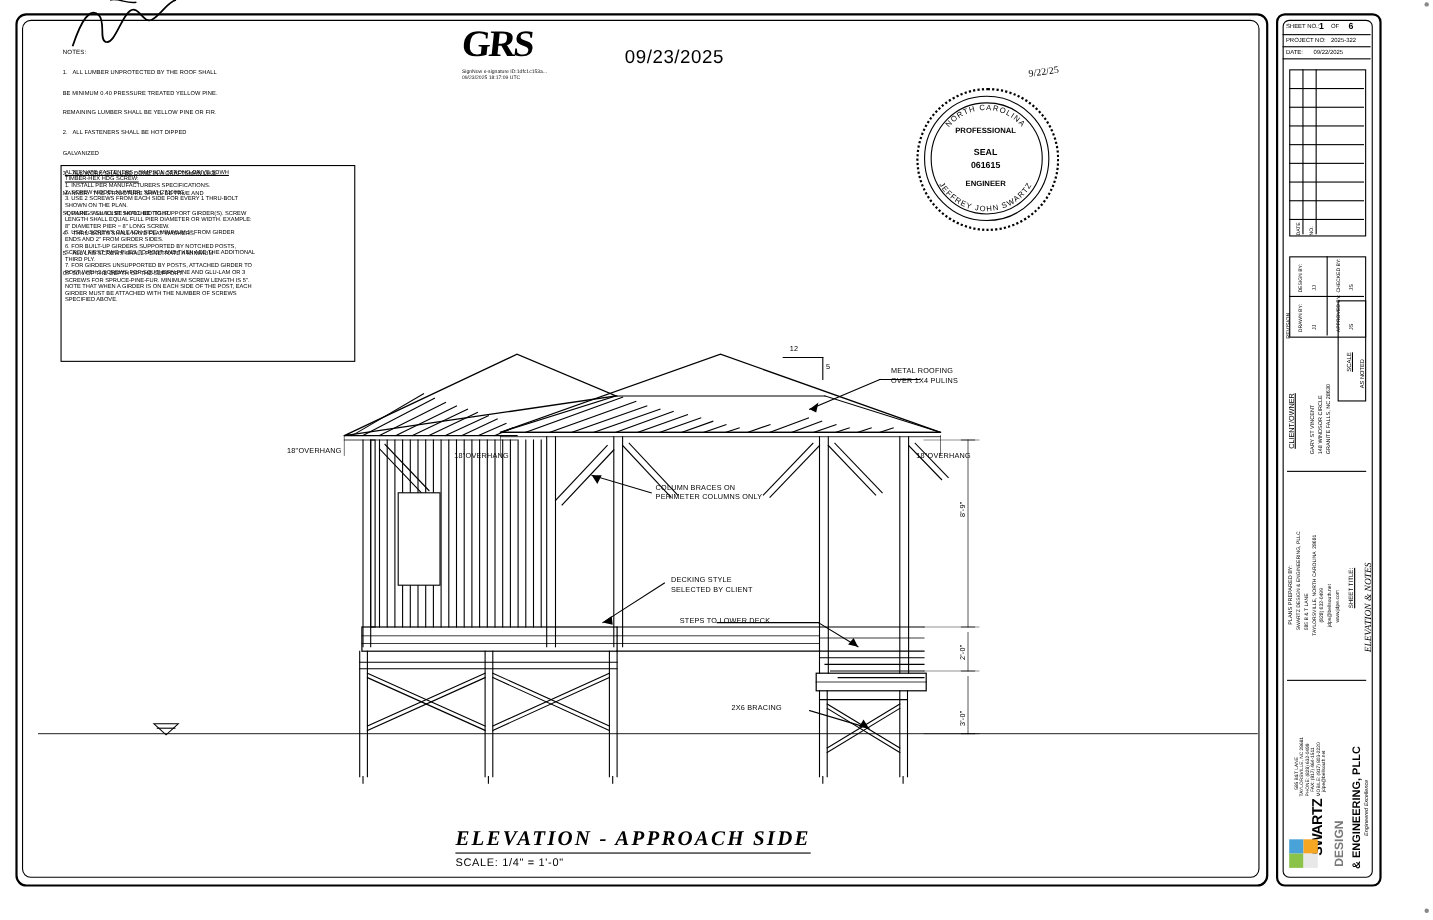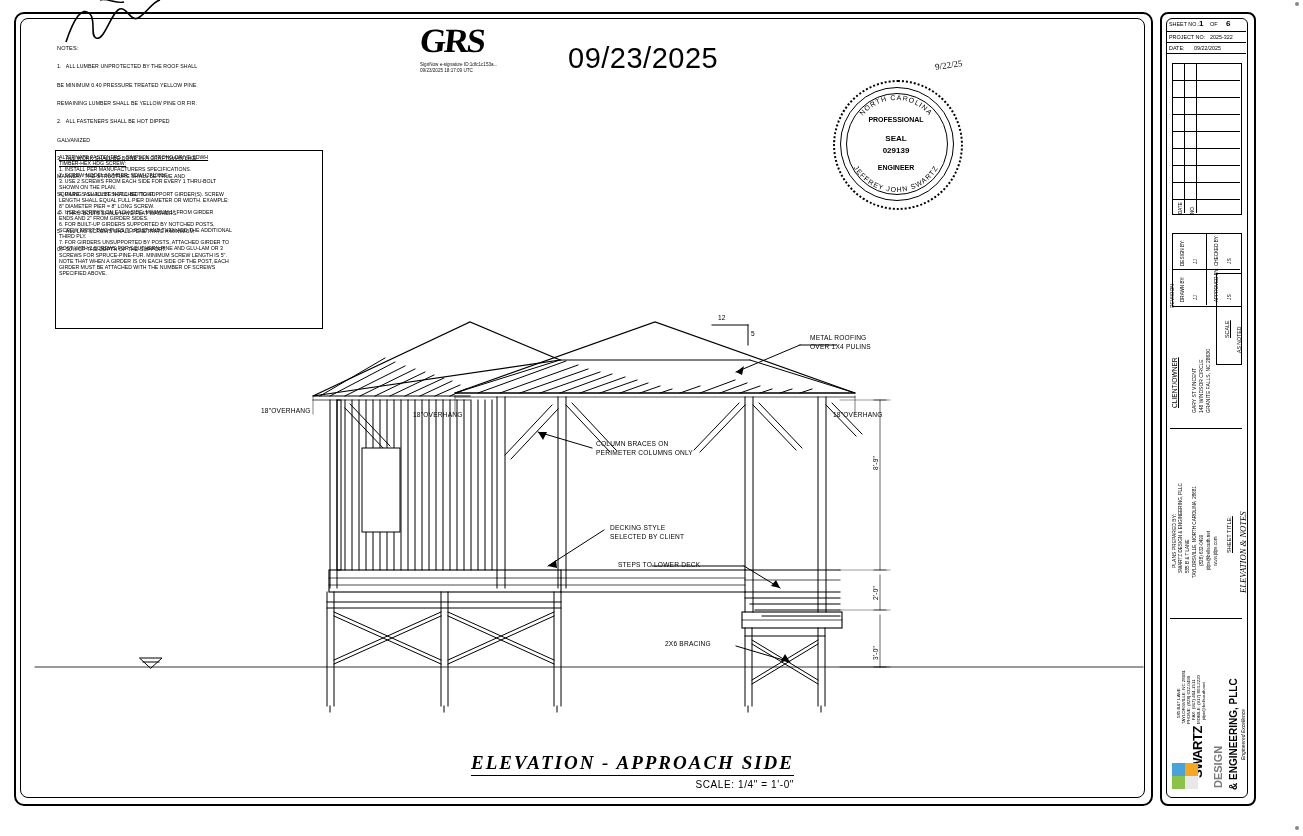--- a/index.html
+++ b/index.html
@@ -20,37 +20,37 @@
   #notes-block{left:57px;top:33px;width:205px;font-size:5.2px;line-height:6.1px;letter-spacing:.1px;}
   #notes-block .hdr{font-size:5.6px;}
   #alt-block{position:absolute;left:55px;top:150px;width:266px;height:177px;border:1px solid #000;}
   #alt-block .inner{position:absolute;left:3px;top:3px;width:258px;font-size:5.2px;line-height:6.1px;}
   .u{text-decoration:underline;}
 
   
   #sig{position:absolute;left:420px;top:22px;width:200px;}
   #sig .name{font-family:"Liberation Serif",serif;font-size:34px;font-weight:bold;letter-spacing:-2px;transform:skewX(-6deg);}
   #sig .meta{font-size:4.6px;line-height:5.6px;margin-top:2px;color:#111;}
-  #date-txt{left:568px;top:42px;font-size:29px;letter-spacing:.5px;font-family:"Liberation Sans",sans-serif;}
+  #date-txt{left:568px;top:42px;font-size:17px;letter-spacing:.5px;font-family:"Liberation Sans",sans-serif;}
 
   
   #seal{position:absolute;left:833px;top:80px;width:126px;height:126px;}
   .seal-ring{position:absolute;left:0;top:0;width:126px;height:126px;border-radius:50%;border:2px dotted #000;}
   .seal-ring2{position:absolute;left:7px;top:7px;width:112px;height:112px;border-radius:50%;border:1px solid #000;}
   .seal-ring3{position:absolute;left:13px;top:13px;width:100px;height:100px;border-radius:50%;border:1px solid #000;}
   .seal-c{position:absolute;left:0;width:126px;text-align:center;font-size:7px;font-weight:bold;}
   .seal-arc{position:absolute;left:0;top:0;width:126px;height:126px;}
   .seal-arc text{font-size:7px;font-family:"Liberation Sans",sans-serif;letter-spacing:1px;}
   #seal-scribble{position:absolute;left:60px;top:-4px;width:110px;height:70px;}
 
   
   #drawing{position:absolute;left:0;top:0;width:1160px;height:836px;}
   .lbl{position:absolute;font-size:6.6px;white-space:pre;line-height:8.5px;letter-spacing:.2px;}
 
-  #elev-title{position:absolute;left:414px;top:752px;width:380px;text-align:right;}
+  #elev-title{position:absolute;left:414px;top:752px;width:380px;text-align:left;}
   #elev-title .ttl{font-family:"Liberation Serif",serif;font-style:italic;font-weight:bold;font-size:19px;letter-spacing:2px;border-bottom:1.5px solid #000;display:inline-block;padding-bottom:1px;}
   #elev-title .scl{font-size:10px;letter-spacing:.6px;margin-top:3px;font-family:"Liberation Sans",sans-serif;}
   .tbtxt{position:absolute;font-size:5.4px;white-space:pre;}
   .vert{position:absolute;transform-origin:0 0;white-space:pre;}
 </style>
 </head>
 <body>
 
 <div class="sheet">
 
@@ -112,21 +112,21 @@
     <svg class="seal-arc" viewBox="0 0 126 126">
       <defs>
         <path id="arcTop" d="M 20,63 A 43,43 0 0 1 106,63"></path>
         <path id="arcBot" d="M 14,63 A 49,49 0 0 0 112,63"></path>
       </defs>
       <text><textPath href="#arcTop" startOffset="50%" text-anchor="middle" id="sealArcTop">NORTH CAROLINA</textPath></text>
       <text><textPath href="#arcBot" startOffset="50%" text-anchor="middle" id="sealArcBot">JEFFREY  JOHN  SWARTZ</textPath></text>
     </svg>
     <div class="seal-c" style="top:36px;">PROFESSIONAL</div>
     <div class="seal-c" style="top:54px;font-size:8px;">SEAL</div>
-    <div class="seal-c" style="top:66px;font-size:8px;">029139</div>
+    <div class="seal-c" style="top:66px;font-size:8px;">061615</div>
     <div class="seal-c" style="top:84px;">ENGINEER</div>
   </div>
   <svg id="seal-scribble" viewBox="0 0 110 70">
     <path d="M6,46 C14,22 22,10 30,18 C36,24 30,40 36,42 C44,45 50,20 58,14 C66,8 70,26 78,22 C86,18 92,6 100,4" fill="none" stroke="#000" stroke-width="1.6"></path>
     <path d="M40,4 C48,2 56,8 64,6" fill="none" stroke="#000" stroke-width="1.3"></path>
   </svg>
   <div class="t" style="left:935px;top:60px;font-size:9px;font-family:'Liberation Serif',serif;transform:rotate(-8deg);">9/22/25</div>
 
   <svg id="drawing" viewBox="0 0 1160 836">
     <g stroke="#000" fill="none" stroke-width="1" stroke-linecap="square">

